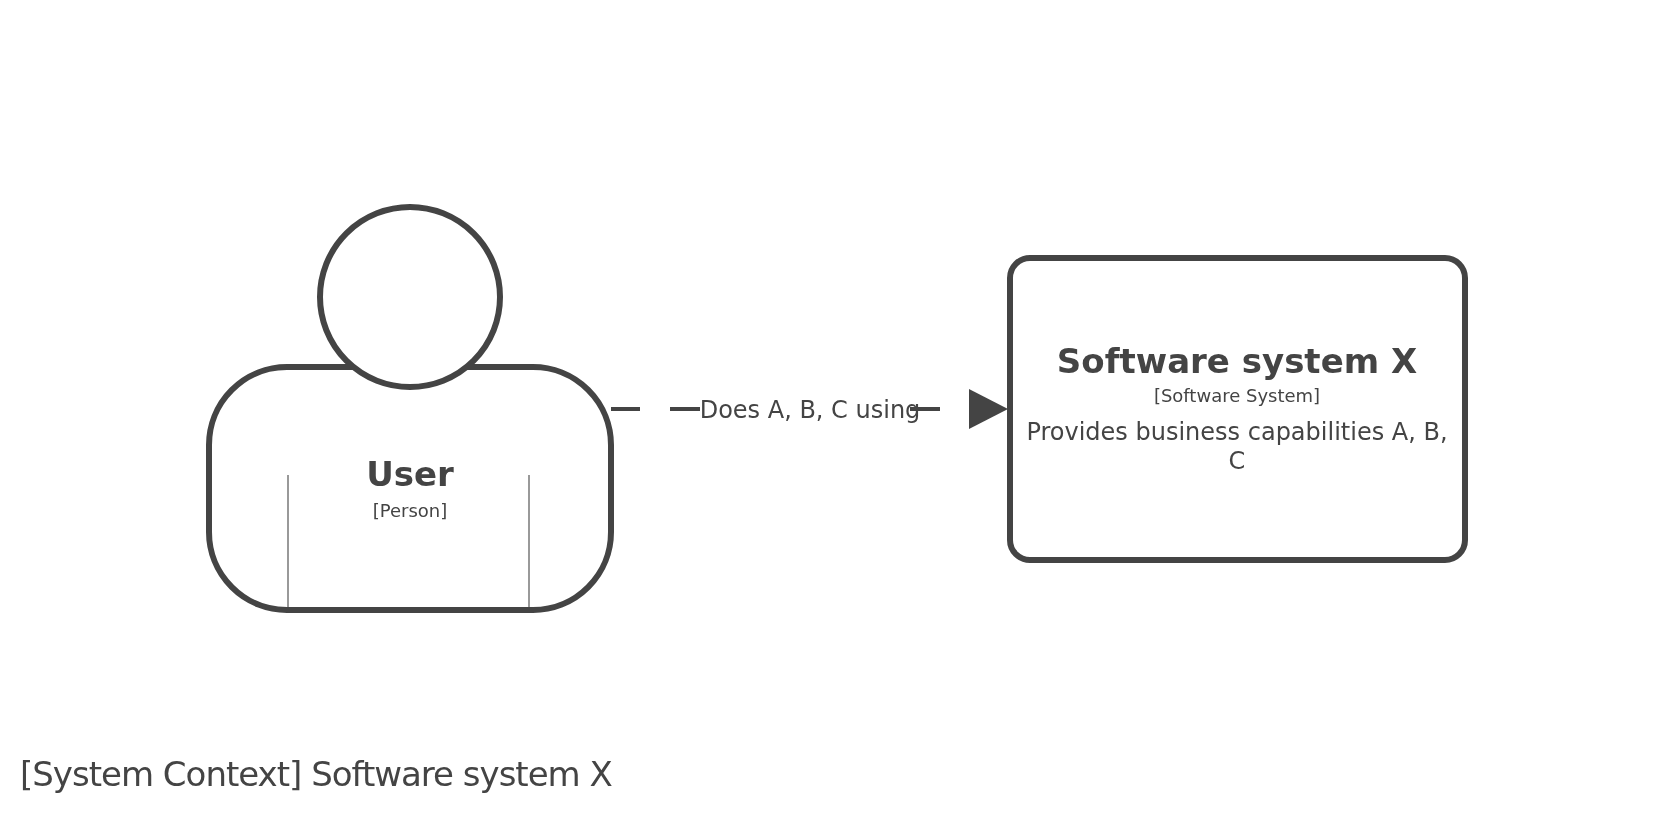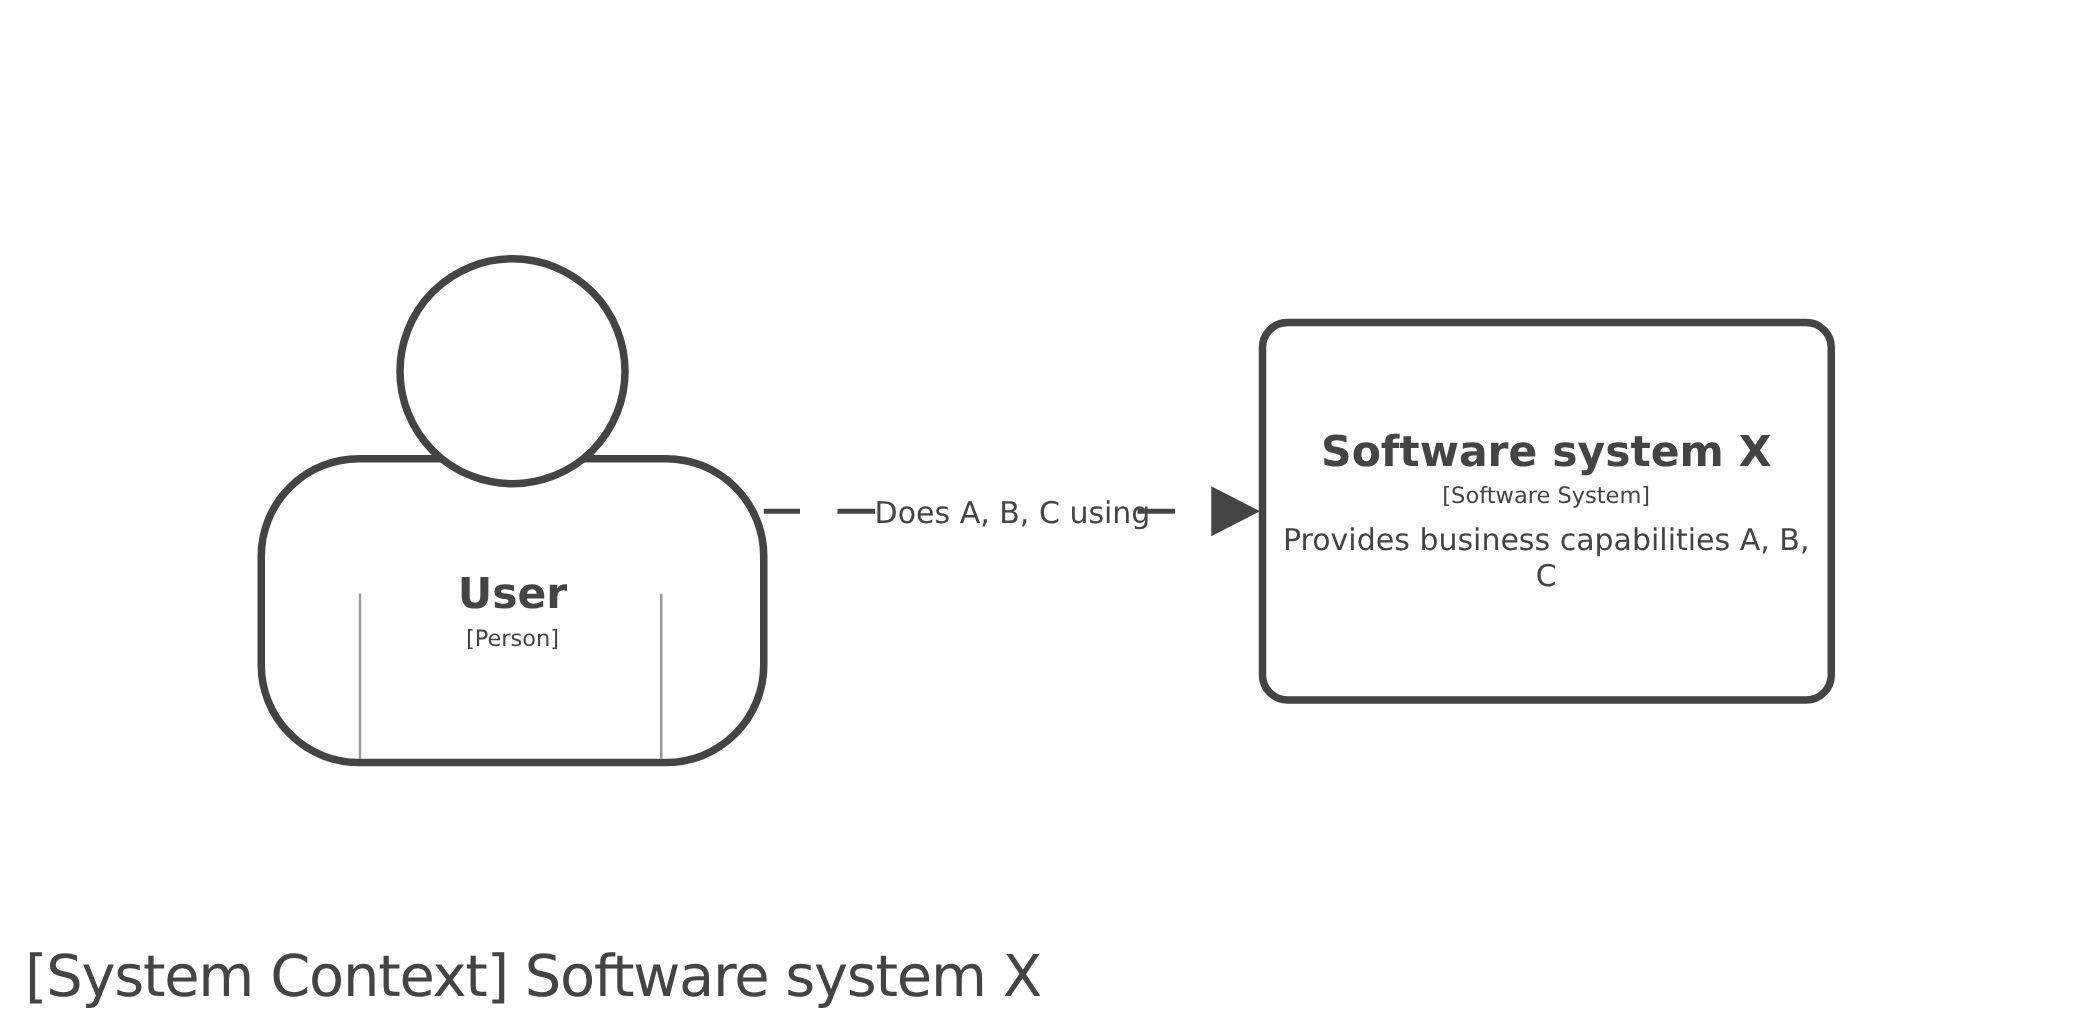--- a/index.html
+++ b/index.html
@@ -1,21 +1,21 @@
 <!DOCTYPE html>
 <html><head>
 <meta charset="utf-8">
 <style>
   html, body { margin: 0; padding: 0; background: #ffffff; }
   body { width: 1666px; height: 816px; position: relative; overflow: hidden;
          font-family: "DejaVu Sans", "Liberation Sans", sans-serif; color: #444444; }
   svg#diagram { position: absolute; left: 0; top: 0; }
   .txt { fill: #444444; font-family: "DejaVu Sans", "Liberation Sans", sans-serif; }
   .bold { font-weight: bold; }
-  #diagram-title { position: absolute; left: 20px; top: 754px; font-size: 46px;
+  #diagram-title { position: absolute; left: 20px; top: 754px; font-size: 34px;
                    font-family: "DejaVu Sans", "Liberation Sans", sans-serif; color: #444444;
                    white-space: nowrap; letter-spacing: -1px; }
 </style>
 </head>
 <body>
 
 <svg id="diagram" width="1666" height="816" viewBox="0 0 1666 816" xmlns="http://www.w3.org/2000/svg">
 
   <g>
     <rect x="209" y="367" width="402" height="243" rx="78" ry="78" fill="#ffffff" stroke="#444444" stroke-width="6"></rect>

